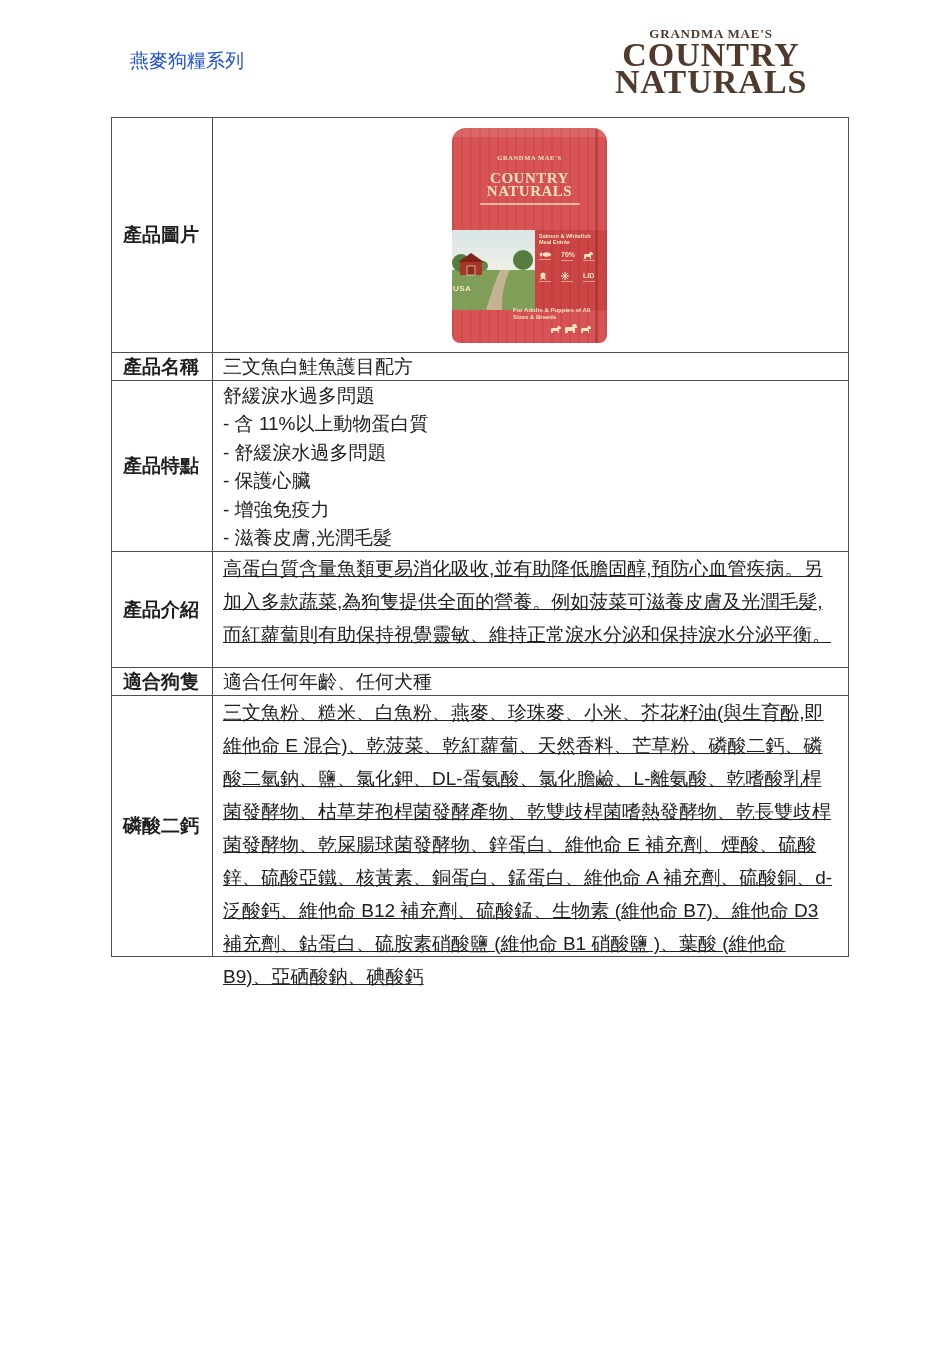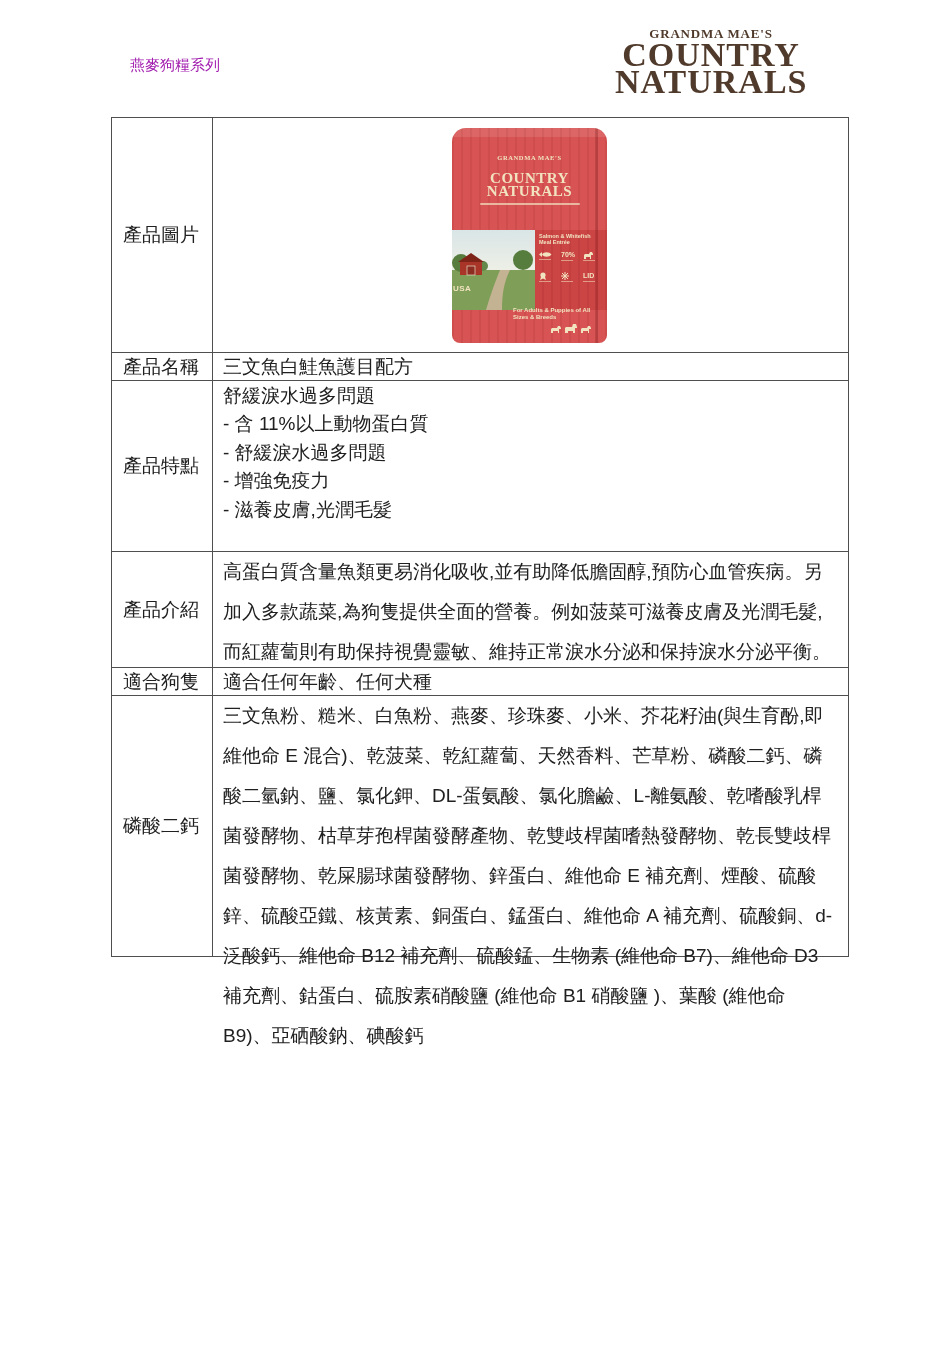--- a/index.html
+++ b/index.html
@@ -1,43 +1,43 @@
 <!DOCTYPE html>
 <html><head>
 <meta charset="utf-8">
 <style>
   html,body{margin:0;padding:0;background:#ffffff;}
   .page{position:relative;width:952px;height:1347px;background:#fff;overflow:hidden;
         font-family:"Liberation Sans","DejaVu Sans",sans-serif;color:#202020;}
 
   
-  .doc-title{position:absolute;left:130px;top:56px;font-size:15px;color:#a21caf;}
+  .doc-title{position:absolute;left:130px;top:48px;font-size:19px;color:#1d4ed8;}
   .brand-logo{position:absolute;left:615px;top:26px;width:192px;text-align:center;
               color:#503a2b;font-family:"Liberation Serif","DejaVu Serif",serif;font-weight:bold;}
   .logo-top{font-size:13px;letter-spacing:.8px;line-height:15px;}
   .logo-main{font-size:34px;letter-spacing:1px;line-height:27px;}
 
   
   .product-table{position:absolute;left:111px;top:117px;width:738px;
                  border:1px solid #4f4f4f;box-sizing:border-box;}
   .trow{display:flex;box-sizing:border-box;}
   .trow + .trow{border-top:1px solid #4f4f4f;}
   .tlabel{width:101px;box-sizing:border-box;border-right:1px solid #4f4f4f;
-          padding-left:11px;display:flex;align-items:center;font-size:19px;flex-shrink:0;}
+          padding-left:11px;display:flex;align-items:center;font-size:19px;flex-shrink:0;font-weight:bold;}
   .tcontent{flex:1;box-sizing:border-box;padding:0 12px 0 10px;font-size:19px;line-height:29px;}
   .row-image{height:234px;}
   .row-name{height:28px;justify-content:space-between;}
   .row-features{height:171px;}
   .row-intro{height:116px;}
   .row-suitable{height:28px;}
   .row-ingredients{height:261px;}
   .vcenter{display:flex;align-items:center;}
   .imgcell{display:flex;align-items:center;justify-content:center;}
   .features-list{padding-top:1px;line-height:28.4px;}
-  .para{padding-top:0;line-height:40px;}
+  .para{padding-top:0;line-height:33px;text-decoration:underline;}
 
   
   .bag{position:relative;width:155px;height:215px;color:#f2e3c0;
        background:#d85454;border-radius:14px 14px 8px 8px;overflow:hidden;}
   .bag-wood{position:absolute;inset:0;
        background:repeating-linear-gradient(90deg,rgba(120,10,10,.10) 0 2px,rgba(255,255,255,0) 2px 9px);}
   .bag-gusset{position:absolute;top:0;right:9px;width:3px;height:100%;background:rgba(80,0,0,.18);}
   .bag-fold{position:absolute;top:0;left:0;width:100%;height:9px;background:rgba(255,255,255,.10);}
   .bag-brand{position:relative;margin-top:15px;text-align:center;
              font-family:"Liberation Serif","DejaVu Serif",serif;font-weight:bold;}
@@ -173,20 +173,21 @@
       <div class="tcontent vcenter">三文魚白鮭魚護目配方</div>
     </div>
 
     <div class="trow row-features">
       <div class="tlabel">產品特點</div>
       <div class="tcontent features-list">
         <div>舒緩淚水過多問題</div>
         <div>
             <div>- 含 11%以上動物蛋白質</div>
             <div>- 舒緩淚水過多問題</div>
+            <div>- 保護心臟</div>
             <div>- 增強免疫力</div>
             <div>- 滋養皮膚,光潤毛髮</div>
           </div>
       </div>
     </div>
 
     <div class="trow row-intro">
       <div class="tlabel">產品介紹</div>
       <div class="tcontent para">高蛋白質含量魚類更易消化吸收,並有助降低膽固醇,預防心血管疾病。另加入多款蔬菜,為狗隻提供全面的營養。例如菠菜可滋養皮膚及光潤毛髮,而紅蘿蔔則有助保持視覺靈敏、維持正常淚水分泌和保持淚水分泌平衡。</div>
     </div>

